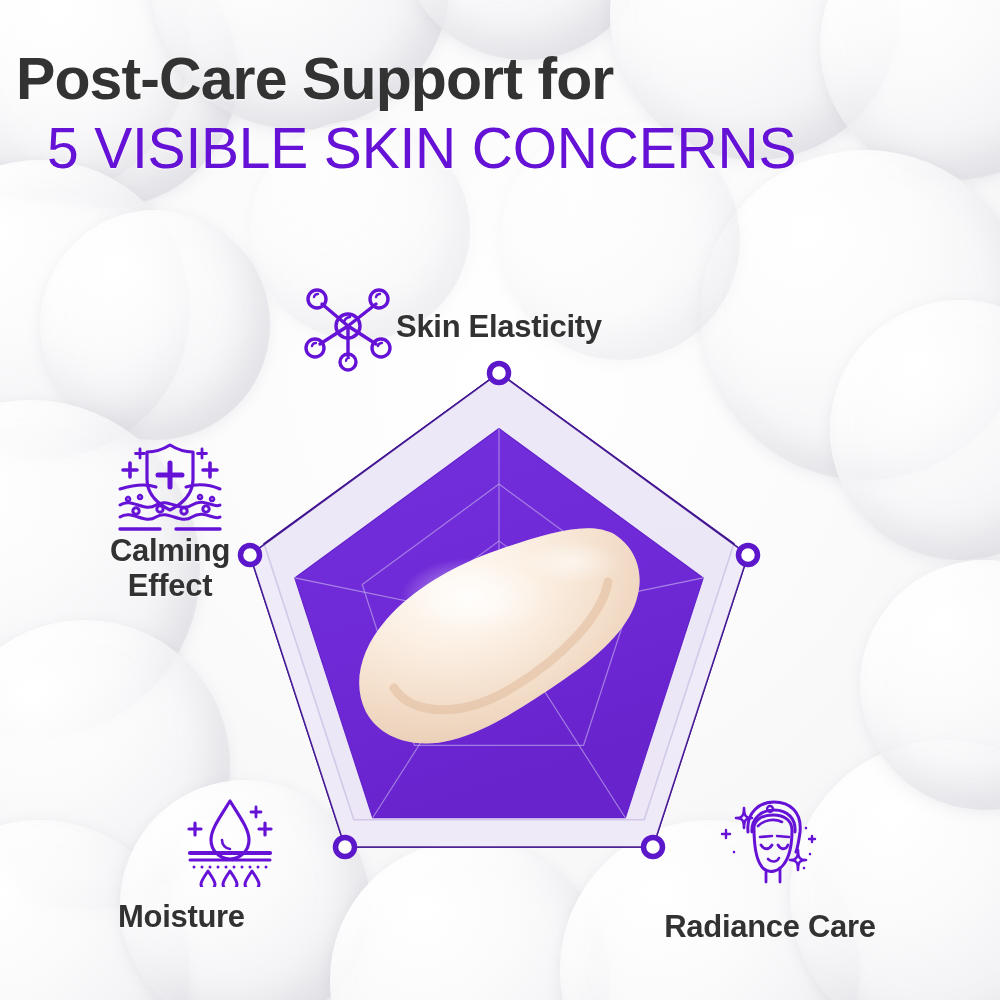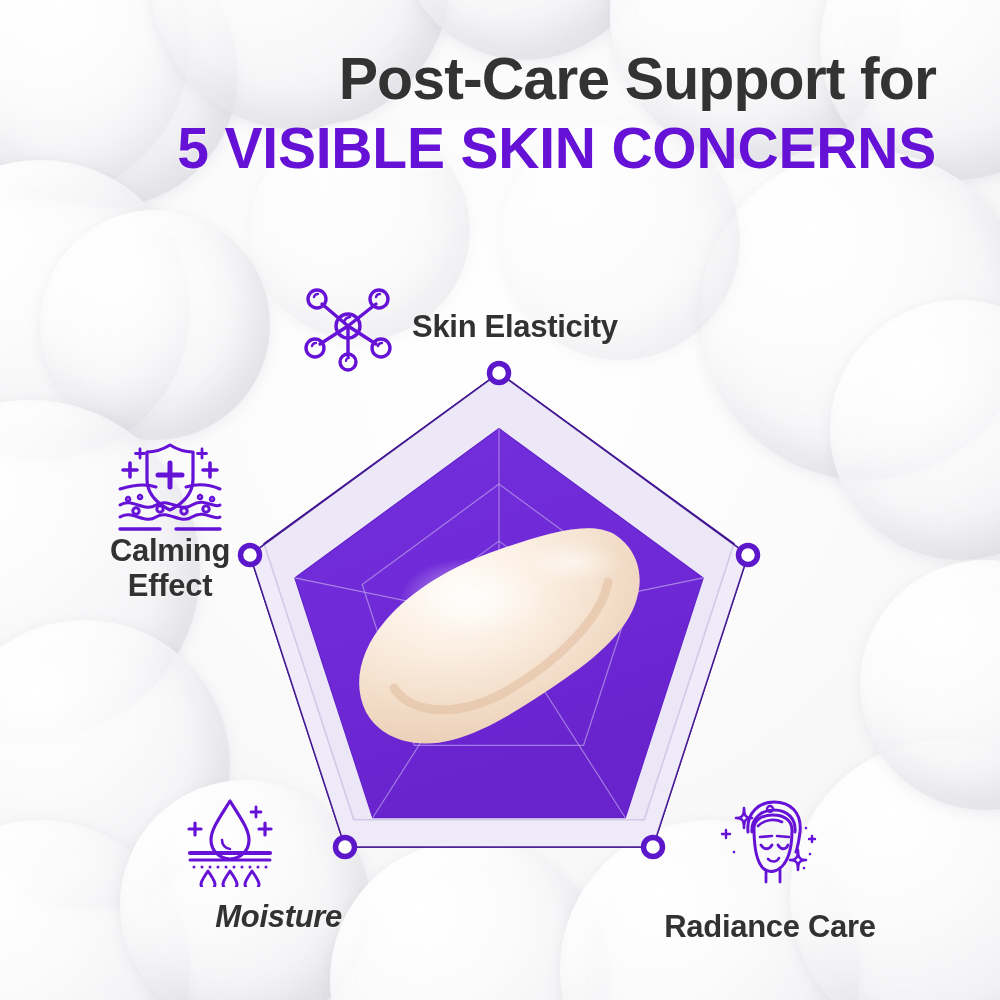--- a/index.html
+++ b/index.html
@@ -43,38 +43,38 @@
     position:absolute;
     left:20%; top:14%;
     width:26%; height:20%;
     border-radius:50%;
     background:radial-gradient(ellipse at center, rgba(255,255,255,0.98), rgba(255,255,255,0) 72%);
   }
 
   
   #headline {
     position:absolute;
-    left:8px; top:48px;
+    left:16px; top:48px;
     width:928px;
-    text-align:right;
+    text-align:left;
     z-index:6;
   }
   #title-line1 {
     display:block;
     font-size:59px;
     font-weight:bold;
     color:#333333;
     letter-spacing:-0.9px;
     line-height:1.06;
     text-shadow:0 1px 2px rgba(255,255,255,0.85);
   }
   #title-line2 {
     display:block;
     font-size:57px;
-    font-weight:bold;
+    font-weight:normal;
     color:#6512d6;
     letter-spacing:-0.2px;
     line-height:1.18;
     margin-top:4px;
     text-shadow:0 1px 2px rgba(255,255,255,0.8);
     padding-left:31px;
   }
 
   
   #radar-wrap {
@@ -110,21 +110,21 @@
     color:#323232;
     line-height:1.12;
     letter-spacing:-0.3px;
     text-shadow:0 1px 1px rgba(255,255,255,0.7);
     white-space:pre-line;
   }
 
   
   #feature-elasticity {
     left:300px; top:282px;
-    display:flex; align-items:center; gap:16px;
+    display:flex; align-items:center; 
   }
   #feature-elasticity .f-label { white-space:nowrap; }
 
   
   #feature-calming {
     left:60px; top:438px;
     width:220px;
     text-align:center;
   }
   #feature-calming .icon-box { height:96px; }
@@ -136,22 +136,21 @@
     width:230px;
     text-align:center;
   }
   #feature-hydration .icon-box { height:94px; }
   #feature-hydration .f-label { display:block; margin-top:16px; }
 
   
   #feature-moisture {
     left:118px; top:796px;
     width:224px;
-    text-align:right;
-    font-style:italic;
+    text-align:left;
   }
   #feature-moisture .icon-box { height:92px; }
   #feature-moisture .f-label { display:block; margin-top:12px; }
 
   
   #feature-radiance {
     left:620px; top:798px;
     width:300px;
     text-align:center;
   }

